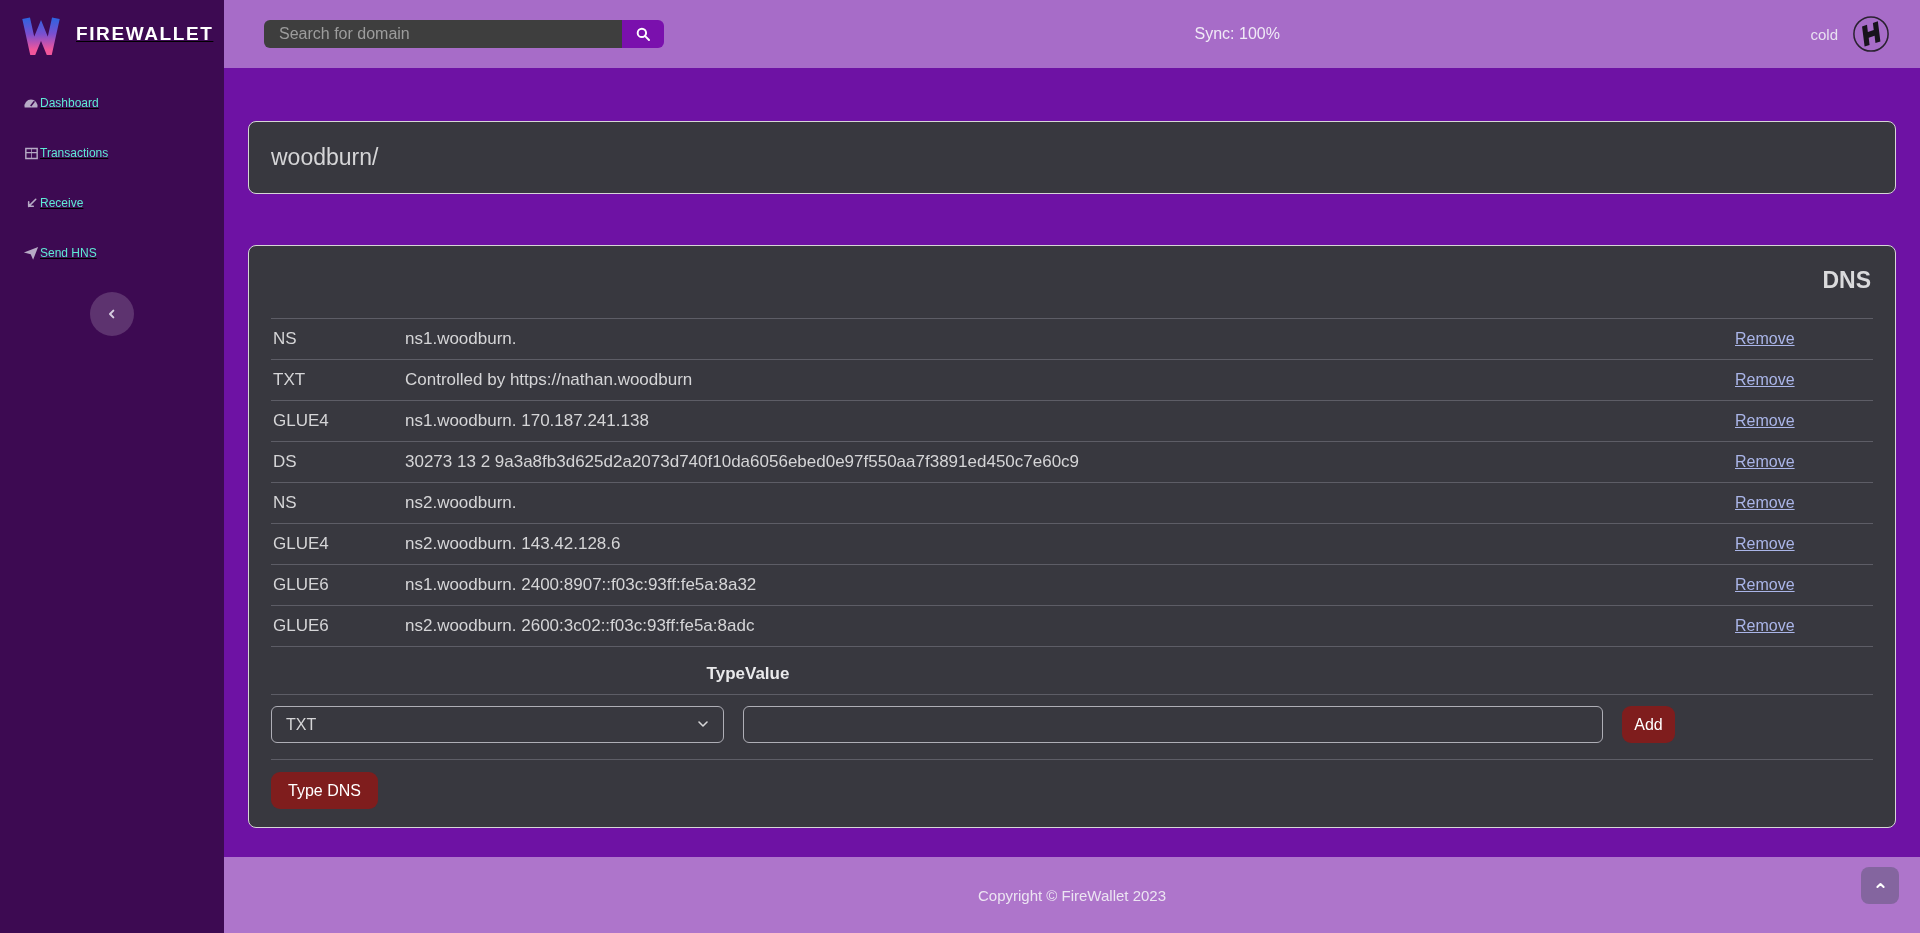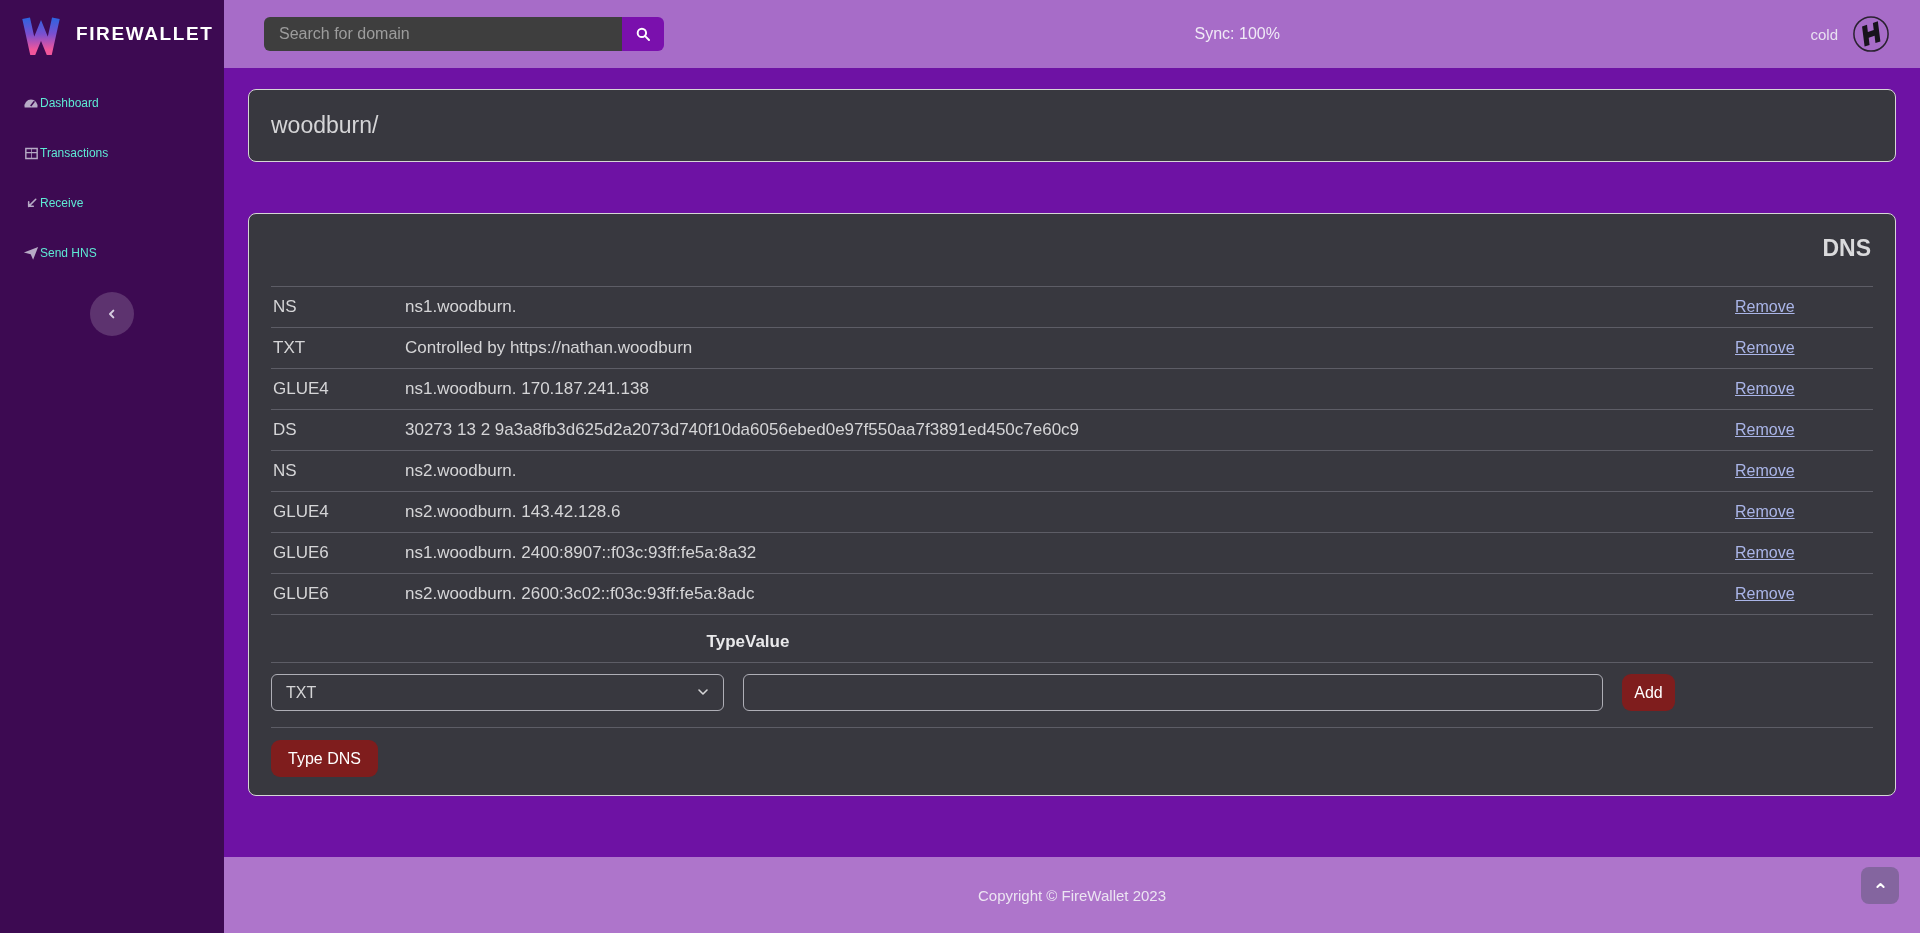--- a/index.html
+++ b/index.html
@@ -1,48 +1,48 @@
 <!DOCTYPE html>
 <html><head>
 <meta charset="utf-8">
 <style>
   * { box-sizing: border-box; margin: 0; padding: 0; }
   html,body { width:1920px; height:933px; }
   body { font-family: "Liberation Sans", sans-serif; overflow:hidden; }
   .app { display:flex; width:1920px; height:933px; }
 
   
-  .sidebar { width:224px; background:#3d0a52; flex-shrink:0; display:flex; flex-direction:column; }
+  .sidebar { width:224px; background:#3d0a52; flex-shrink:0; display:flex; flex-direction:column;text-decoration:underline; }
   .brand { height:68px; display:flex; align-items:center; padding-left:20px; gap:14px; }
   .brand-name { color:#ffffff; font-weight:bold; font-size:19px; letter-spacing:1.6px; }
   .nav { margin-top:10px; display:flex; flex-direction:column; }
   .nav-item { display:flex; align-items:center; padding:16px 22px; color:#5eead4; font-size:12px; cursor:pointer; }
   .nav-icon { width:18px; height:18px; display:inline-flex; align-items:center; justify-content:center; color:#b7abc6; }
   .collapse-btn { width:44px; height:44px; border-radius:50%; border:none; background:rgba(255,255,255,0.17);
     color:#d6cde0; margin:14px auto 0; display:flex; align-items:center; justify-content:center; cursor:pointer; }
 
   
   .main-col { flex:1; display:flex; flex-direction:column; }
 
   
   .topbar { height:68px; background:#a76cc8; display:flex; align-items:center; padding:0 30px 0 40px; flex-shrink:0; }
-  .search-group { display:flex; width:400px; height:34px;justify-content:space-between; }
+  .search-group { display:flex; width:400px; height:28px;justify-content:space-between; }
   .search-input { flex:1; background:#3e3e3e; border:none; outline:none; border-radius:6px 0 0 6px;
     color:#dcdcdc; font-size:16px; padding:0 15px; font-family:"Liberation Sans",sans-serif; }
   .search-input::placeholder { color:#9d9d9d; }
   .search-btn { width:42px; background:#7a10ad; border:none; border-radius:0 6px 6px 0; cursor:pointer;
     display:flex; align-items:center; justify-content:center; }
   .sync { flex:1; text-align:center; color:#f0eaf6; font-size:16px; }
   .right-group { display:flex; align-items:center; gap:14px; }
   .cold-label { color:#e9e1f1; font-size:15px; }
   .hs-badge { width:38px; height:38px; display:inline-flex; }
 
   
   .main { flex:1; background:#6e12a4; padding:21px 24px; overflow:hidden; }
-  .card { background:#38383f; border:1px solid #d6d6d6; border-radius:8px; color:#d5d5d7; }
+  .card { background:#38383f; border:1px solid #d6d6d6; border-radius:8px; color:#d5d5d7;margin-top:32px; }
   .domain-card { height:73px; display:flex; align-items:center; padding:0 22px; font-size:23px; margin-bottom:51px; }
   .dns-card { padding:0 22px 0; }
   .dns-title { font-size:23px; padding:21px 2px 24px; color:#dadadc;text-align:right; }
 
   table.dns-table { width:100%; border-collapse:collapse; font-size:17px; }
   .dns-table tr { border-top:1px solid #5d5d66; }
   .dns-table tr:last-child { border-bottom:1px solid #5d5d66; }
   .dns-table td { padding:10px 2px; height:41px; vertical-align:middle; color:#d5d5d7; }
   td.col-type { width:132px; }
   td.col-action { width:140px; }

